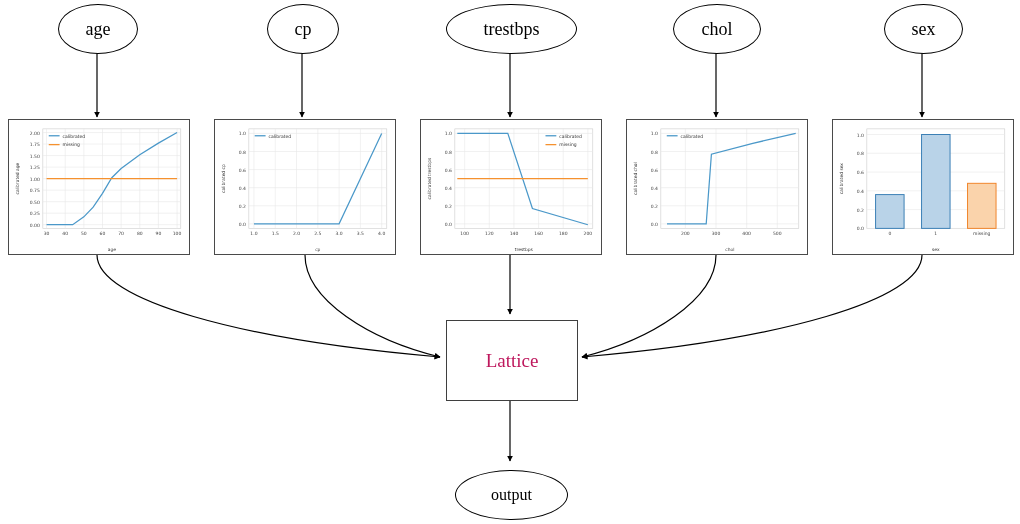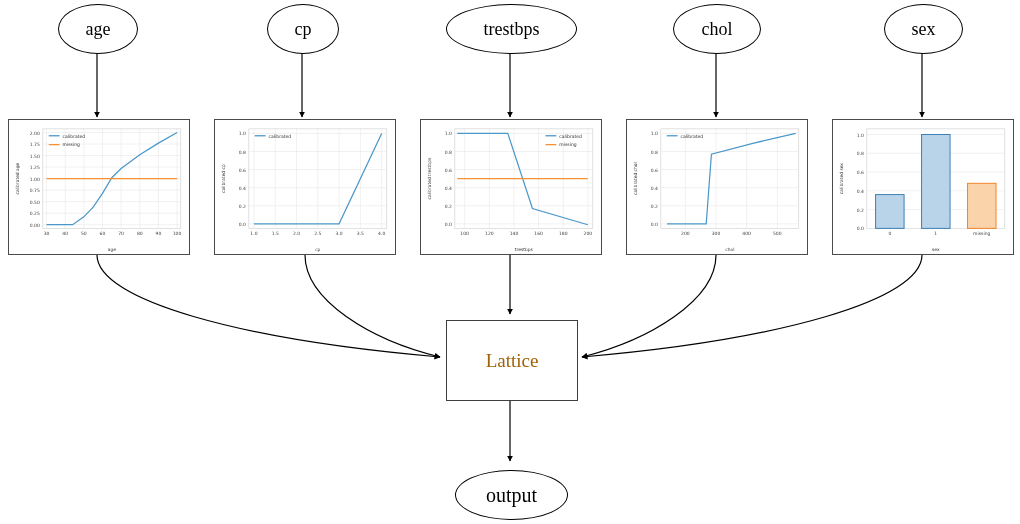--- a/index.html
+++ b/index.html
@@ -5,21 +5,21 @@
   html,body{margin:0;padding:0;background:#ffffff;}
   body{width:1020px;height:524px;position:relative;overflow:hidden;
        font-family:"Liberation Sans","DejaVu Sans",sans-serif;}
   .stage{position:absolute;inset:0;}
   svg.edges{position:absolute;left:0;top:0;width:1020px;height:524px;pointer-events:none;}
   .node-ellipse{position:absolute;display:flex;align-items:center;justify-content:center;
       border:1.1px solid #000;border-radius:50%;background:#fff;
       font-family:"Liberation Serif","DejaVu Serif",serif;color:#000;}
   .node-box{position:absolute;display:flex;align-items:center;justify-content:center;
       border:1.1px solid #3f3f3f;background:#fff;
-      font-family:"Liberation Serif","DejaVu Serif",serif;color:#a16207;}
+      font-family:"Liberation Serif","DejaVu Serif",serif;color:#be185d;}
   .panel{position:absolute;border:1.4px solid #4a4a4a;background:#fff;box-sizing:border-box;}
   .plotwrap{position:absolute;inset:0;}
   svg.plot{position:absolute;left:0;top:0;width:100%;height:100%;}
   .tick-text{font-family:"DejaVu Sans",sans-serif;fill:#444;}
   .axis-label{font-family:"DejaVu Sans",sans-serif;fill:#333;}
   .legend-text{font-family:"DejaVu Sans",sans-serif;fill:#333;}
 </style>
 </head>
 <body>
 
@@ -63,21 +63,21 @@
     <span>chol</span>
   </div>
   <div class="node-ellipse" style="left:884px;top:4px;width:77px;height:48px;font-size:18px;">
     <span>sex</span>
   </div>
 
   <div class="node-box" style="left:446px;top:320px;width:130px;height:79px;font-size:19px;">
     <span>Lattice</span>
   </div>
 
-  <div class="node-ellipse" style="left:455px;top:470px;width:111px;height:48px;font-size:20px;">
+  <div class="node-ellipse" style="left:455px;top:470px;width:111px;height:48px;font-size:16px;">
     <span>output</span>
   </div>
 
   <div class="panel" style="left:8px;  top:119px;width:182px;height:136px;">
     <div class="plotwrap" id="plot-age">
         <svg class="plot" viewBox="0 0 182 136">
           <rect x="34" y="9" width="140" height="101" fill="#ffffff" stroke="#cccccc" stroke-width="0.6"></rect>
           <line x1="34" y1="106.25925925925927" x2="174" y2="106.25925925925927" stroke="#e8e8e8" stroke-width="0.6"></line>
           <text x="31" y="108.35925925925926" text-anchor="end" font-size="4.6" class="tick-text">0.00</text>
           <line x1="34" y1="94.56944444444444" x2="174" y2="94.56944444444444" stroke="#e8e8e8" stroke-width="0.6"></line>

